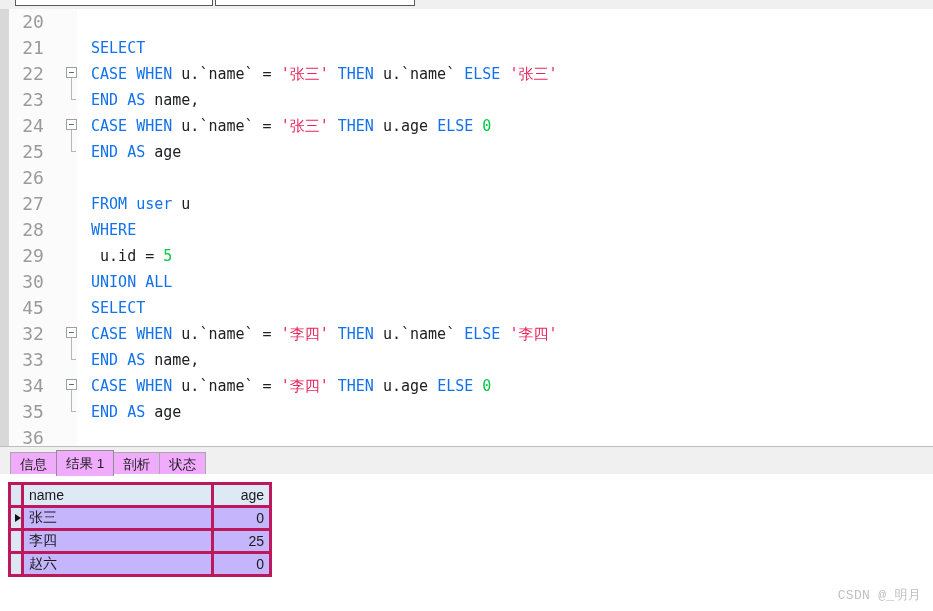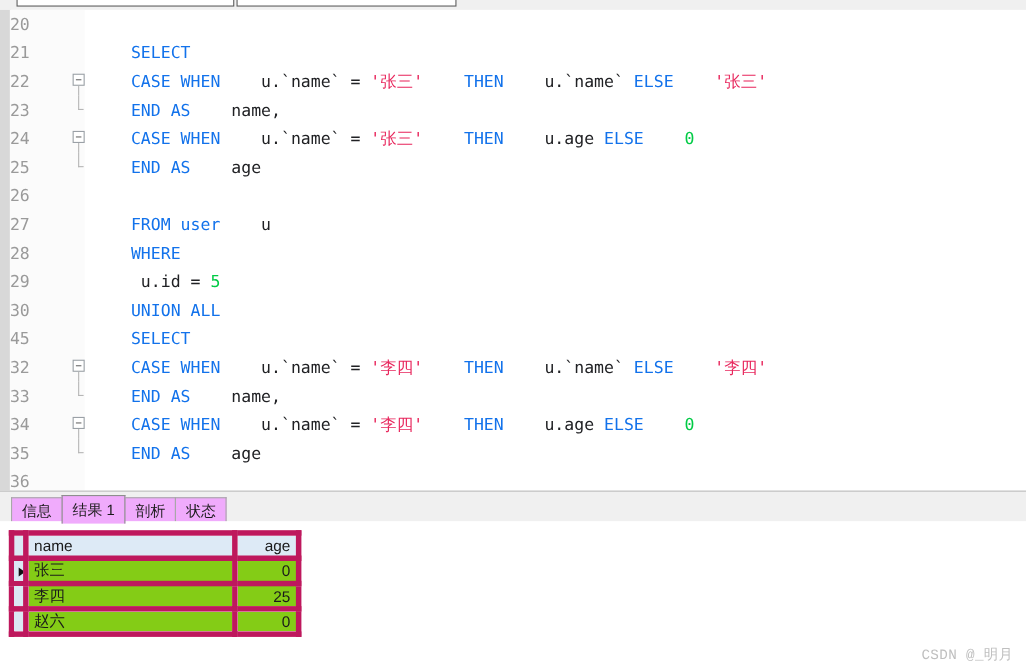--- a/index.html
+++ b/index.html
@@ -51,24 +51,24 @@
     position: relative;
     height: 26px;
     line-height: 26px;
     white-space: pre;
     font-family: "DejaVu Sans Mono", monospace;
     font-size: 15px;
   }
   .lno {
     position: absolute; left: 0; top: 0;
     width: 48px;
-    text-align: left;
+    text-align: center;
     color: #9a9a9a;
     font-family: "DejaVu Sans Mono", monospace;
-    font-size: 15px;
+    font-size: 18px;
   }
   .fold {
     position: absolute; left: 55px; top: 0;
     width: 18px; height: 26px;
   }
   .fold .box {
     position: absolute; left: 2px; top: 6px;
     width: 11px; height: 11px;
     border: 1px solid #9aa0a6;
     background: #ffffff;
@@ -92,21 +92,21 @@
     position: absolute; left: 0px; top: 12px;
     width: 5px; height: 1px; background: #b6b6b6;
   }
   .code {
     position: absolute; left: 73px; top: 0;
     color: #202124;
   }
   .kw  { color: #1272eb; }
   .str { color: #e8265c; }
   .num { color: #00cb45; }
-  .id  { color: #202124; padding-left: 28px; }
+  .id  { color: #202124; }
 
   
   #tabbar {
     position: absolute; left: 0; top: 446px; width: 933px; height: 28px;
     background: #f0f0f0;
     border-top: 1px solid #bdbdbd;
   }
   #tabbar .tabs {
     position: absolute; left: 10px; top: 3px;
     display: flex; align-items: flex-end;
@@ -140,38 +140,38 @@
     background: #ffffff;
   }
   #grid {
     position: absolute; left: 8px; top: 8px;
     border-collapse: collapse;
     font-family: "Liberation Sans", sans-serif;
     font-size: 14px;
     table-layout: fixed;
   }
   #grid th, #grid td {
-    border: 5px solid #be185d;
+    border: 3px solid #be185d;
     height: 23px;
     padding: 0 5px;
     font-weight: normal;
     box-sizing: border-box;
     overflow: hidden;
     white-space: nowrap;
   }
   #grid .col-sel  { width: 13px; padding: 0; }
   #grid .col-name { width: 190px; text-align: left; }
   #grid .col-age  { width: 58px;  text-align: right; }
   #grid thead th {
     background: #ddeaf6;
     color: #1a1a1a;
     text-align: left;
   }
   #grid thead th.col-sel { background: #dbe8f4; }
-  #grid tbody td { background: #84cc16; color: #1a1a1a; }
+  #grid tbody td { background: #c4b5fd; color: #1a1a1a; }
   #grid tbody td.col-sel {
     background: #dbe8f4;
     text-align: center;
     position: relative;
   }
   #grid tbody tr.current td.col-sel::after {
     content: "";
     position: absolute; left: 4px; top: 6px;
     width: 0; height: 0;
     border-left: 6px solid #111111;

